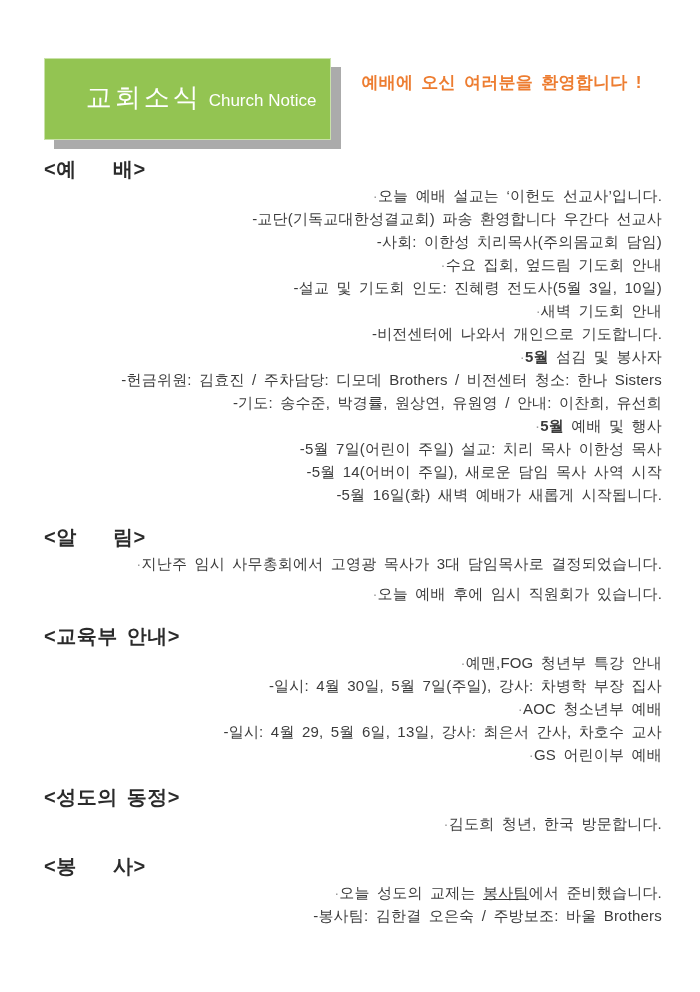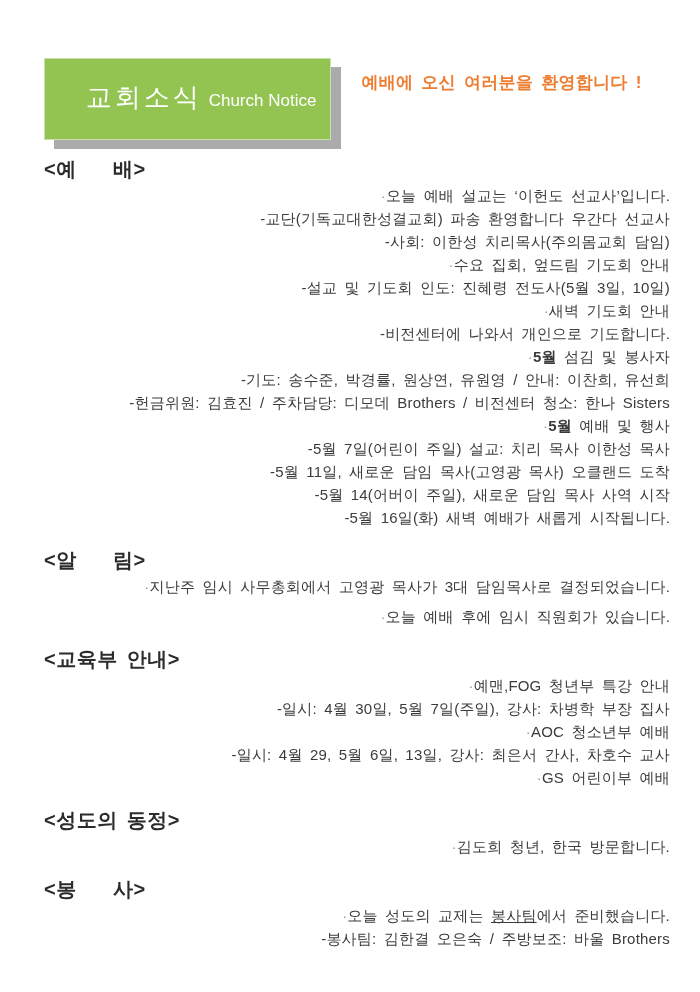--- a/index.html
+++ b/index.html
@@ -4,21 +4,21 @@
 <style>
   :root{
     --badge-green:#93C452;
     --badge-shadow:#ABABAB;
     --welcome-orange:#ED7D31;
     --text-dark:#3B3B3B;
     --bullet-gray:#9B9B9B;
   }
   *{box-sizing:border-box;}
   body{margin:0;background:#fff;font-family:"Liberation Sans","DejaVu Sans",sans-serif;}
-  .page{width:700px;height:992px;background:#fff;padding:58px 30px 0 44px;overflow:hidden;}
+  .page{width:700px;height:992px;background:#fff;padding:58px 38px 0 44px;overflow:hidden;}
   .header{display:flex;align-items:flex-start;margin-bottom:17px;}
   .badge{
     background:var(--badge-green);
     color:#fff;
     padding:4px 15px 7px 15px;
     box-shadow:10px 9px 0 var(--badge-shadow), inset 0 0 0 1px rgba(255,255,255,.5);
     white-space:pre;
     display:inline-block;
   }
   .badge-ko{font-size:26px;letter-spacing:3px;}
@@ -65,25 +65,24 @@
   <div class="section">
     <div class="section-title">&lt;예    배&gt;</div>
     <div class="line"><span class="m mb">·</span><span>오늘 예배 설교는 ‘이헌도 선교사’입니다.</span></div>
     <div class="line"><span class="m md">-</span><span>교단(기독교대한성결교회) 파송 환영합니다 우간다 선교사</span></div>
     <div class="line"><span class="m md">-</span><span>사회: 이한성 치리목사(주의몸교회 담임)</span></div>
     <div class="line"><span class="m mb">·</span><span>수요 집회, 엎드림 기도회 안내</span></div>
     <div class="line"><span class="m md">-</span><span>설교 및 기도회 인도: 진혜령 전도사(5월 3일, 10일)</span></div>
     <div class="line"><span class="m mb">·</span><span>새벽 기도회 안내</span></div>
     <div class="line"><span class="m md">-</span><span>비전센터에 나와서 개인으로 기도합니다.</span></div>
     <div class="line"><span class="m mb">·</span><span class="bold-lead">5월</span><span> 섬김 및 봉사자</span></div>
+    <div class="line"><span class="m md">-</span><span>헌금위원: 김효진 / 주차담당: 디모데 Brothers / 비전센터 청소: 한나 Sisters</span></div>
     <div class="line"><span class="m md">-</span><span>기도: 송수준, 박경률, 원상연, 유원영 / 안내: 이찬희, 유선희</span></div>
-    <div class="line"><span class="m md">-</span><span>헌금위원: 김효진 / 주차담당: 디모데 Brothers / 비전센터 청소: 한나 Sisters</span></div>
     <div class="line"><span class="m mb">·</span><span class="bold-lead">5월</span><span> 예배 및 행사</span></div>
     <div class="line"><span class="m md">-</span><span>5월 7일(어린이 주일) 설교: 치리 목사 이한성 목사</span></div>
-    <div class="line"><span class="m md">-</span><span>5월 11일, 새로운 담임 목사(고영광 목사) 오클랜드 도착</span></div>
     <div class="line"><span class="m md">-</span><span>5월 14(어버이 주일), 새로운 담임 목사 사역 시작</span></div>
     <div class="line"><span class="m md">-</span><span>5월 16일(화) 새벽 예배가 새롭게 시작됩니다.</span></div>
   </div>
 
   <div class="section roomy">
     <div class="section-title">&lt;알    림&gt;</div>
     <div class="line"><span class="m mb">·</span><span>지난주 임시 사무총회에서 고영광 목사가 3대 담임목사로 결정되었습니다.</span></div>
     <div class="line"><span class="m mb">·</span><span>오늘 예배 후에 임시 직원회가 있습니다.</span></div>
   </div>
 

